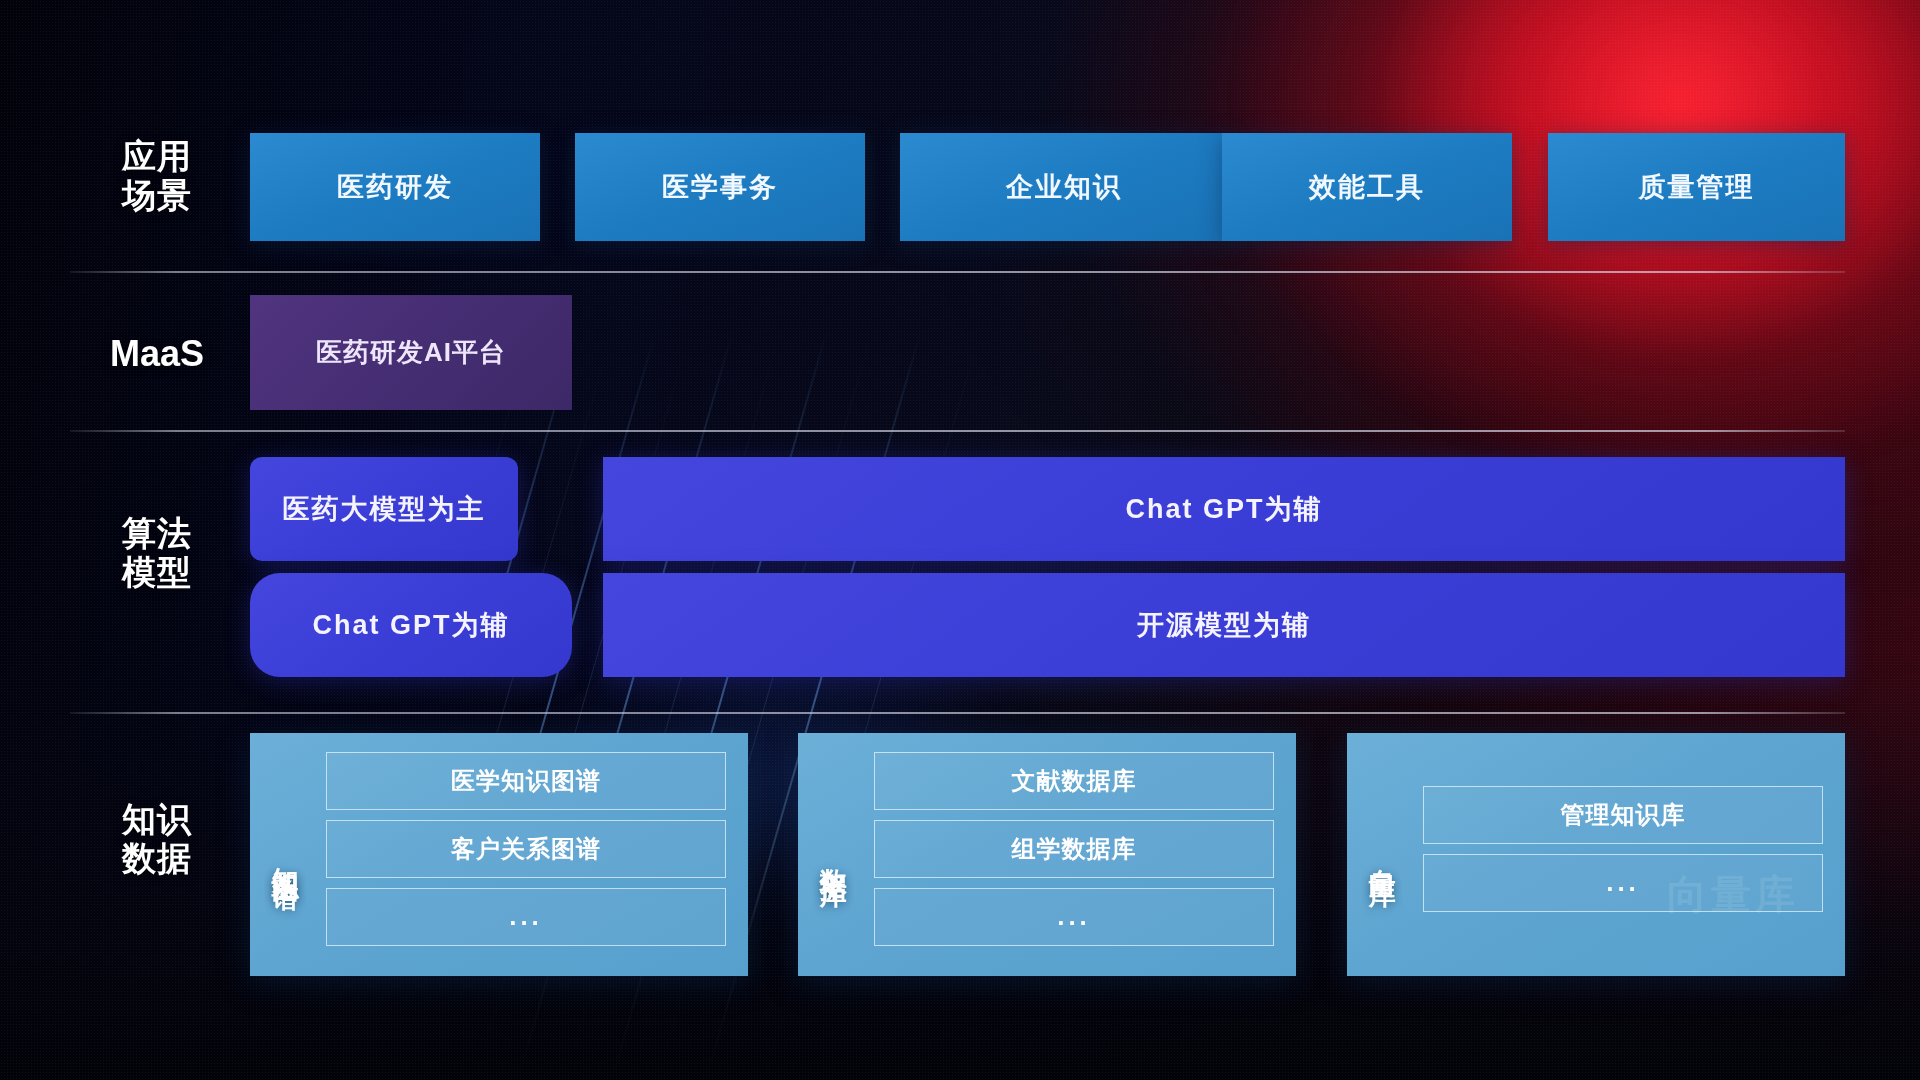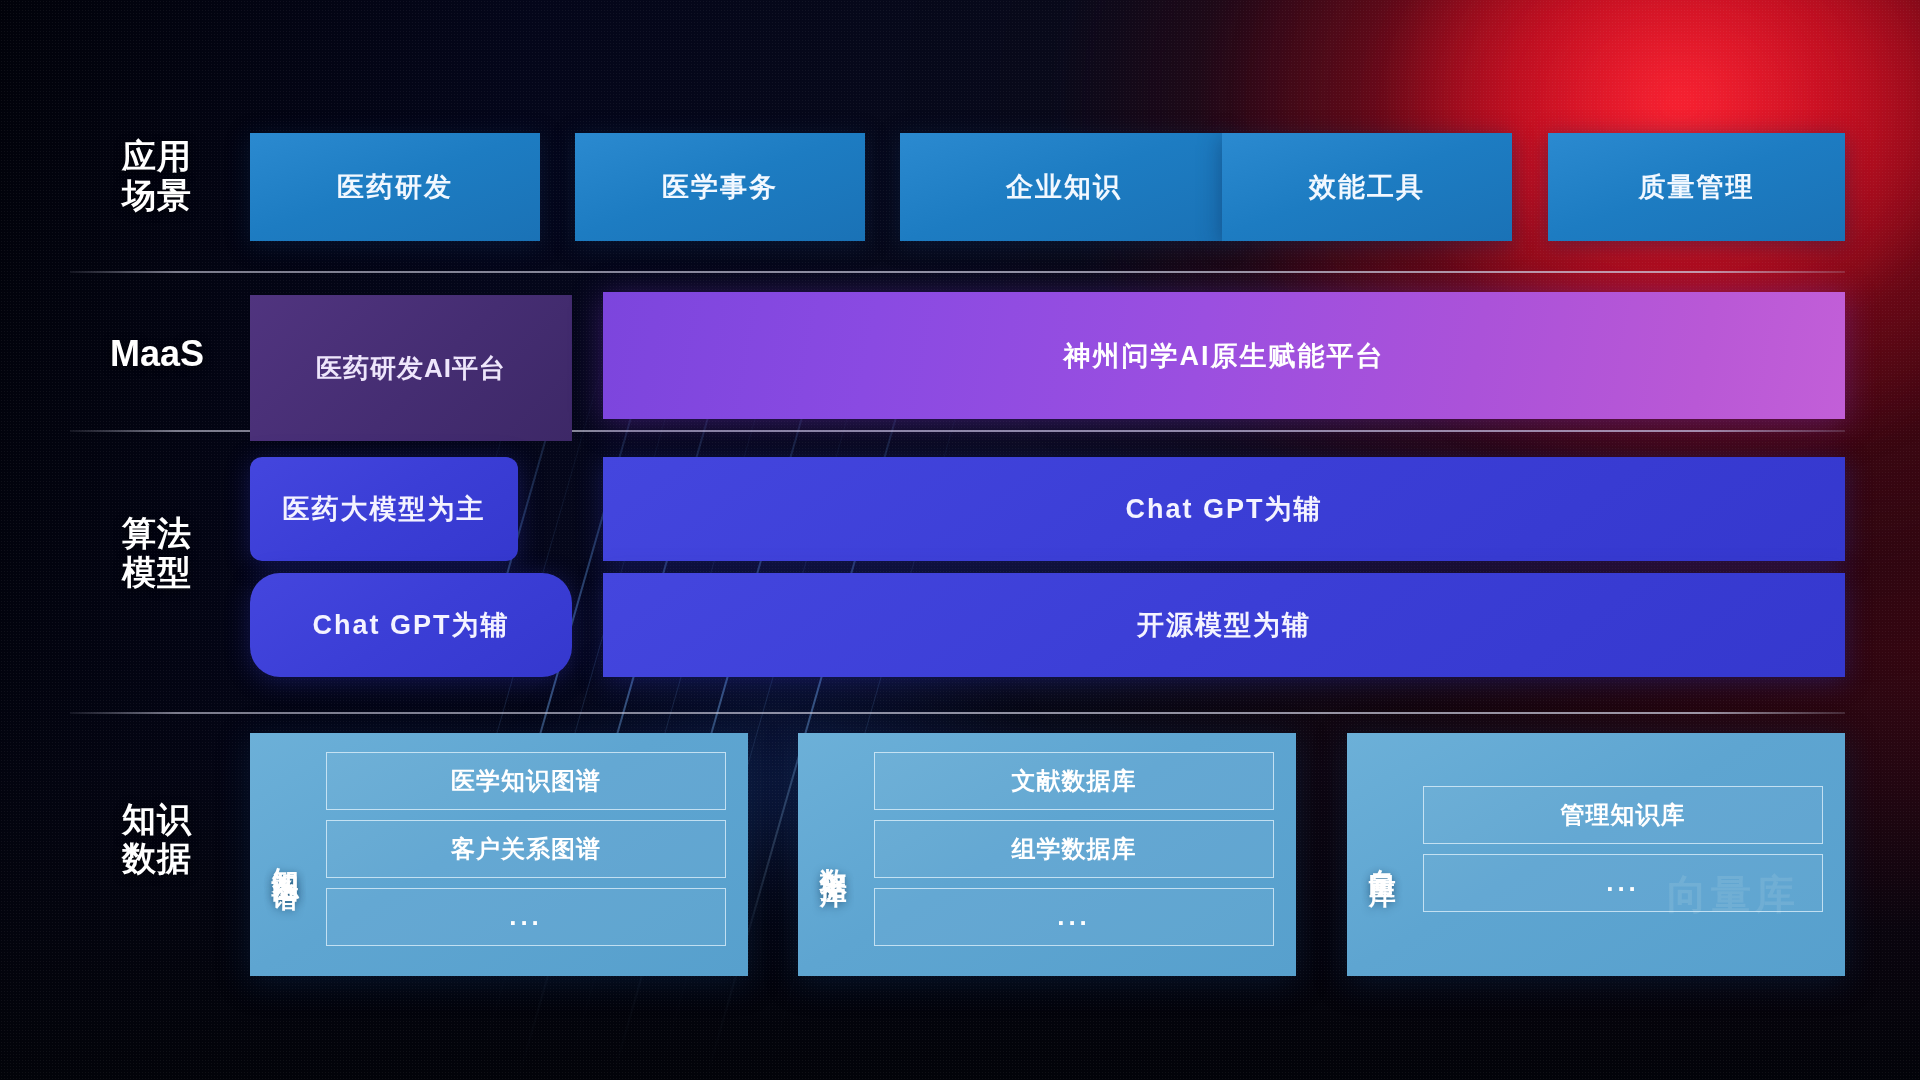--- a/index.html
+++ b/index.html
@@ -47,21 +47,21 @@
   
   .appbox{position:absolute;top:133px;height:108px;
     background:linear-gradient(160deg,#2b8ad0 0%,#1d7cc2 48%,#1a72b6 100%);
     display:flex;align-items:center;justify-content:center;
     color:#f2f8ff;font-size:27px;font-weight:700;letter-spacing:2px;
     box-shadow:0 4px 22px rgba(10,40,80,.45);}
   .appbox::after{content:"";position:absolute;inset:0;opacity:.10;
     background-image:radial-gradient(rgba(255,255,255,.8) 0.5px,transparent 0.6px);background-size:4px 4px;}
 
   
-  .maas-left{position:absolute;left:250px;top:295px;width:322px;height:146px;
+  .maas-left{position:absolute;left:250px;top:295px;width:322px;height:115px;
     background:linear-gradient(135deg,#50347f 0%,#452d72 55%,#3d2867 100%);
     display:flex;align-items:center;justify-content:center;
     color:#eee6fb;font-size:26px;font-weight:700;letter-spacing:1px;}
   .maas-right{position:absolute;left:603px;top:292px;width:1242px;height:127px;
     background:linear-gradient(100deg,#7c45dd 0%,#8a4ae2 22%,#9b4fe0 48%,#ab52d9 70%,#b958d6 88%,#c25fd8 100%);
     display:flex;align-items:center;justify-content:center;
     color:#ffffff;font-size:27px;font-weight:700;letter-spacing:2px;
     box-shadow:0 4px 30px rgba(120,50,210,.40);}
   .maas-left::after,.maas-right::after{content:"";position:absolute;inset:0;opacity:.10;
     background-image:radial-gradient(rgba(255,255,255,.85) 0.5px,transparent 0.6px);background-size:4px 4px;}
@@ -147,23 +147,20 @@
       </div>
     <div class="appbox" style="left:1548px;width:297px;">
         <span>质量管理</span>
       </div>
 
     <div class="rowlabel" style="left:72px;top:333px;width:170px;font-size:36px;letter-spacing:0;">MaaS</div>
 
     <div class="maas-left">
       <span>医药研发AI平台</span>
     </div>
-    <div class="maas-right">
-      <span>神州问学AI原生赋能平台</span>
-    </div>
 
     <div class="rowlabel" style="left:72px;top:514px;width:170px;font-size:34px;">
       <div>算法</div>
       <div>模型</div>
     </div>
 
     <div class="algobox" style="left:250px;top:457px;width:268px;border-radius:12px;">
       <span>医药大模型为主</span>
     </div>
     <div class="algobox" style="left:250px;top:573px;width:322px;border-radius:30px;">

